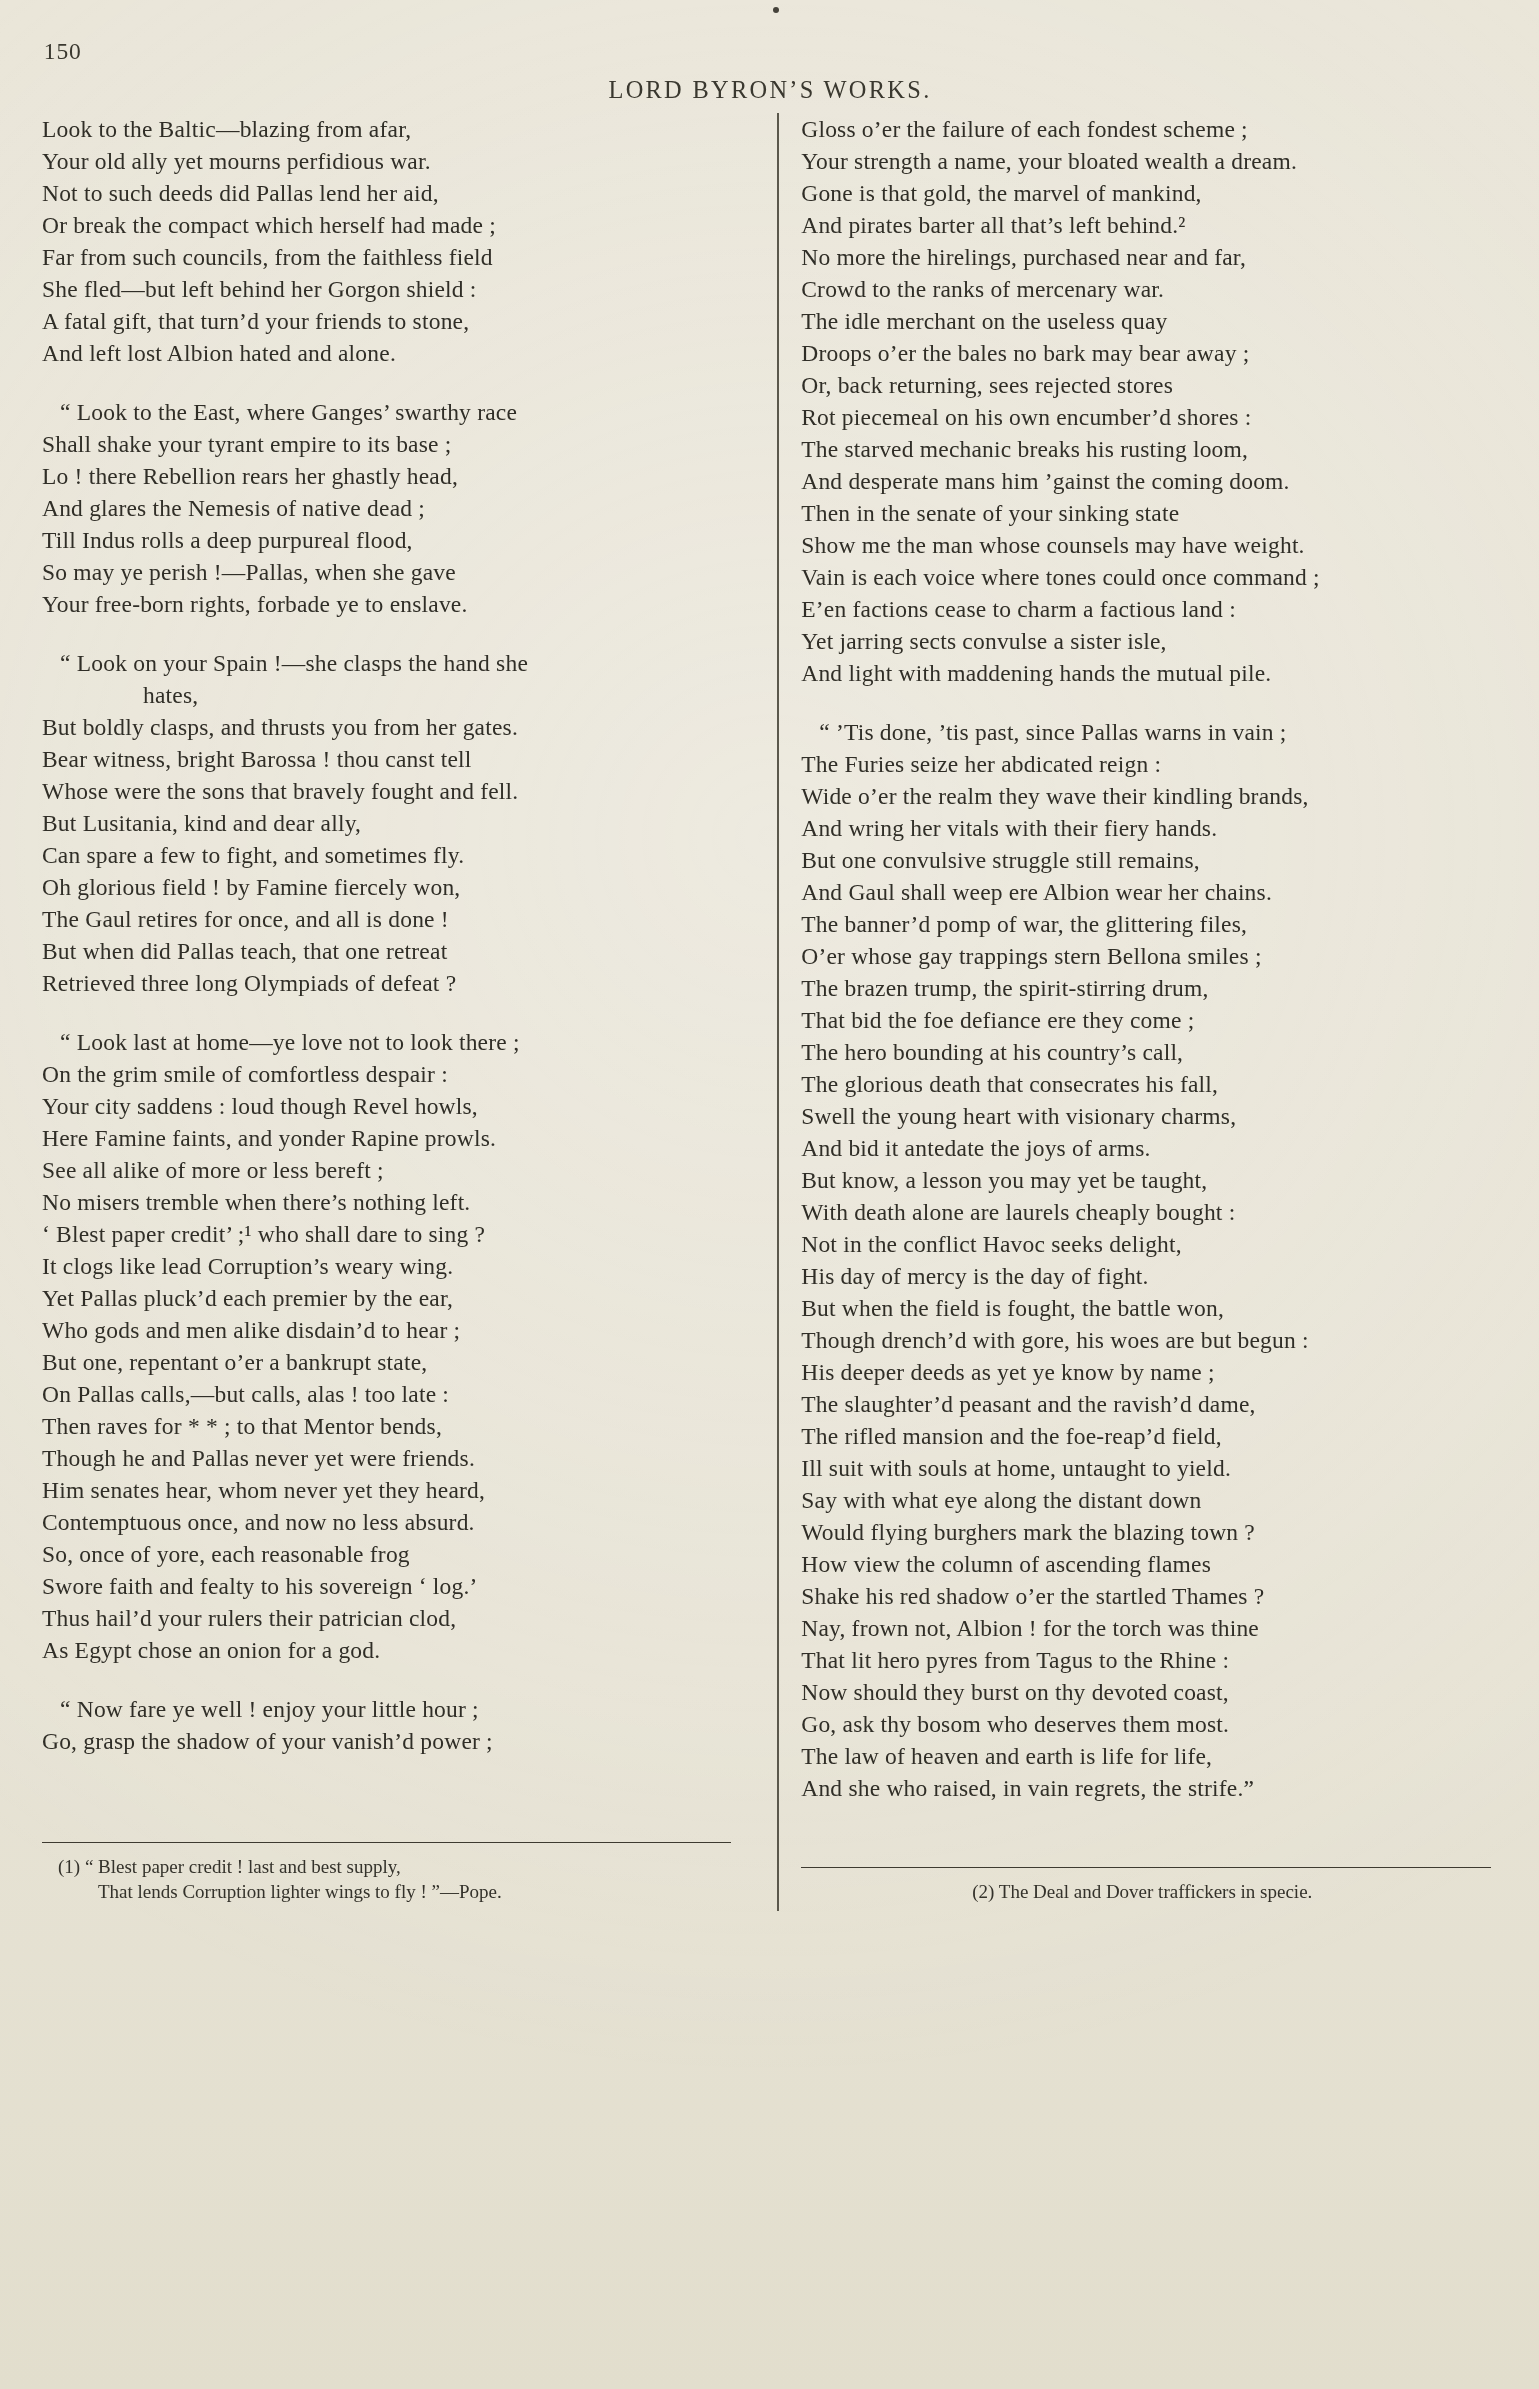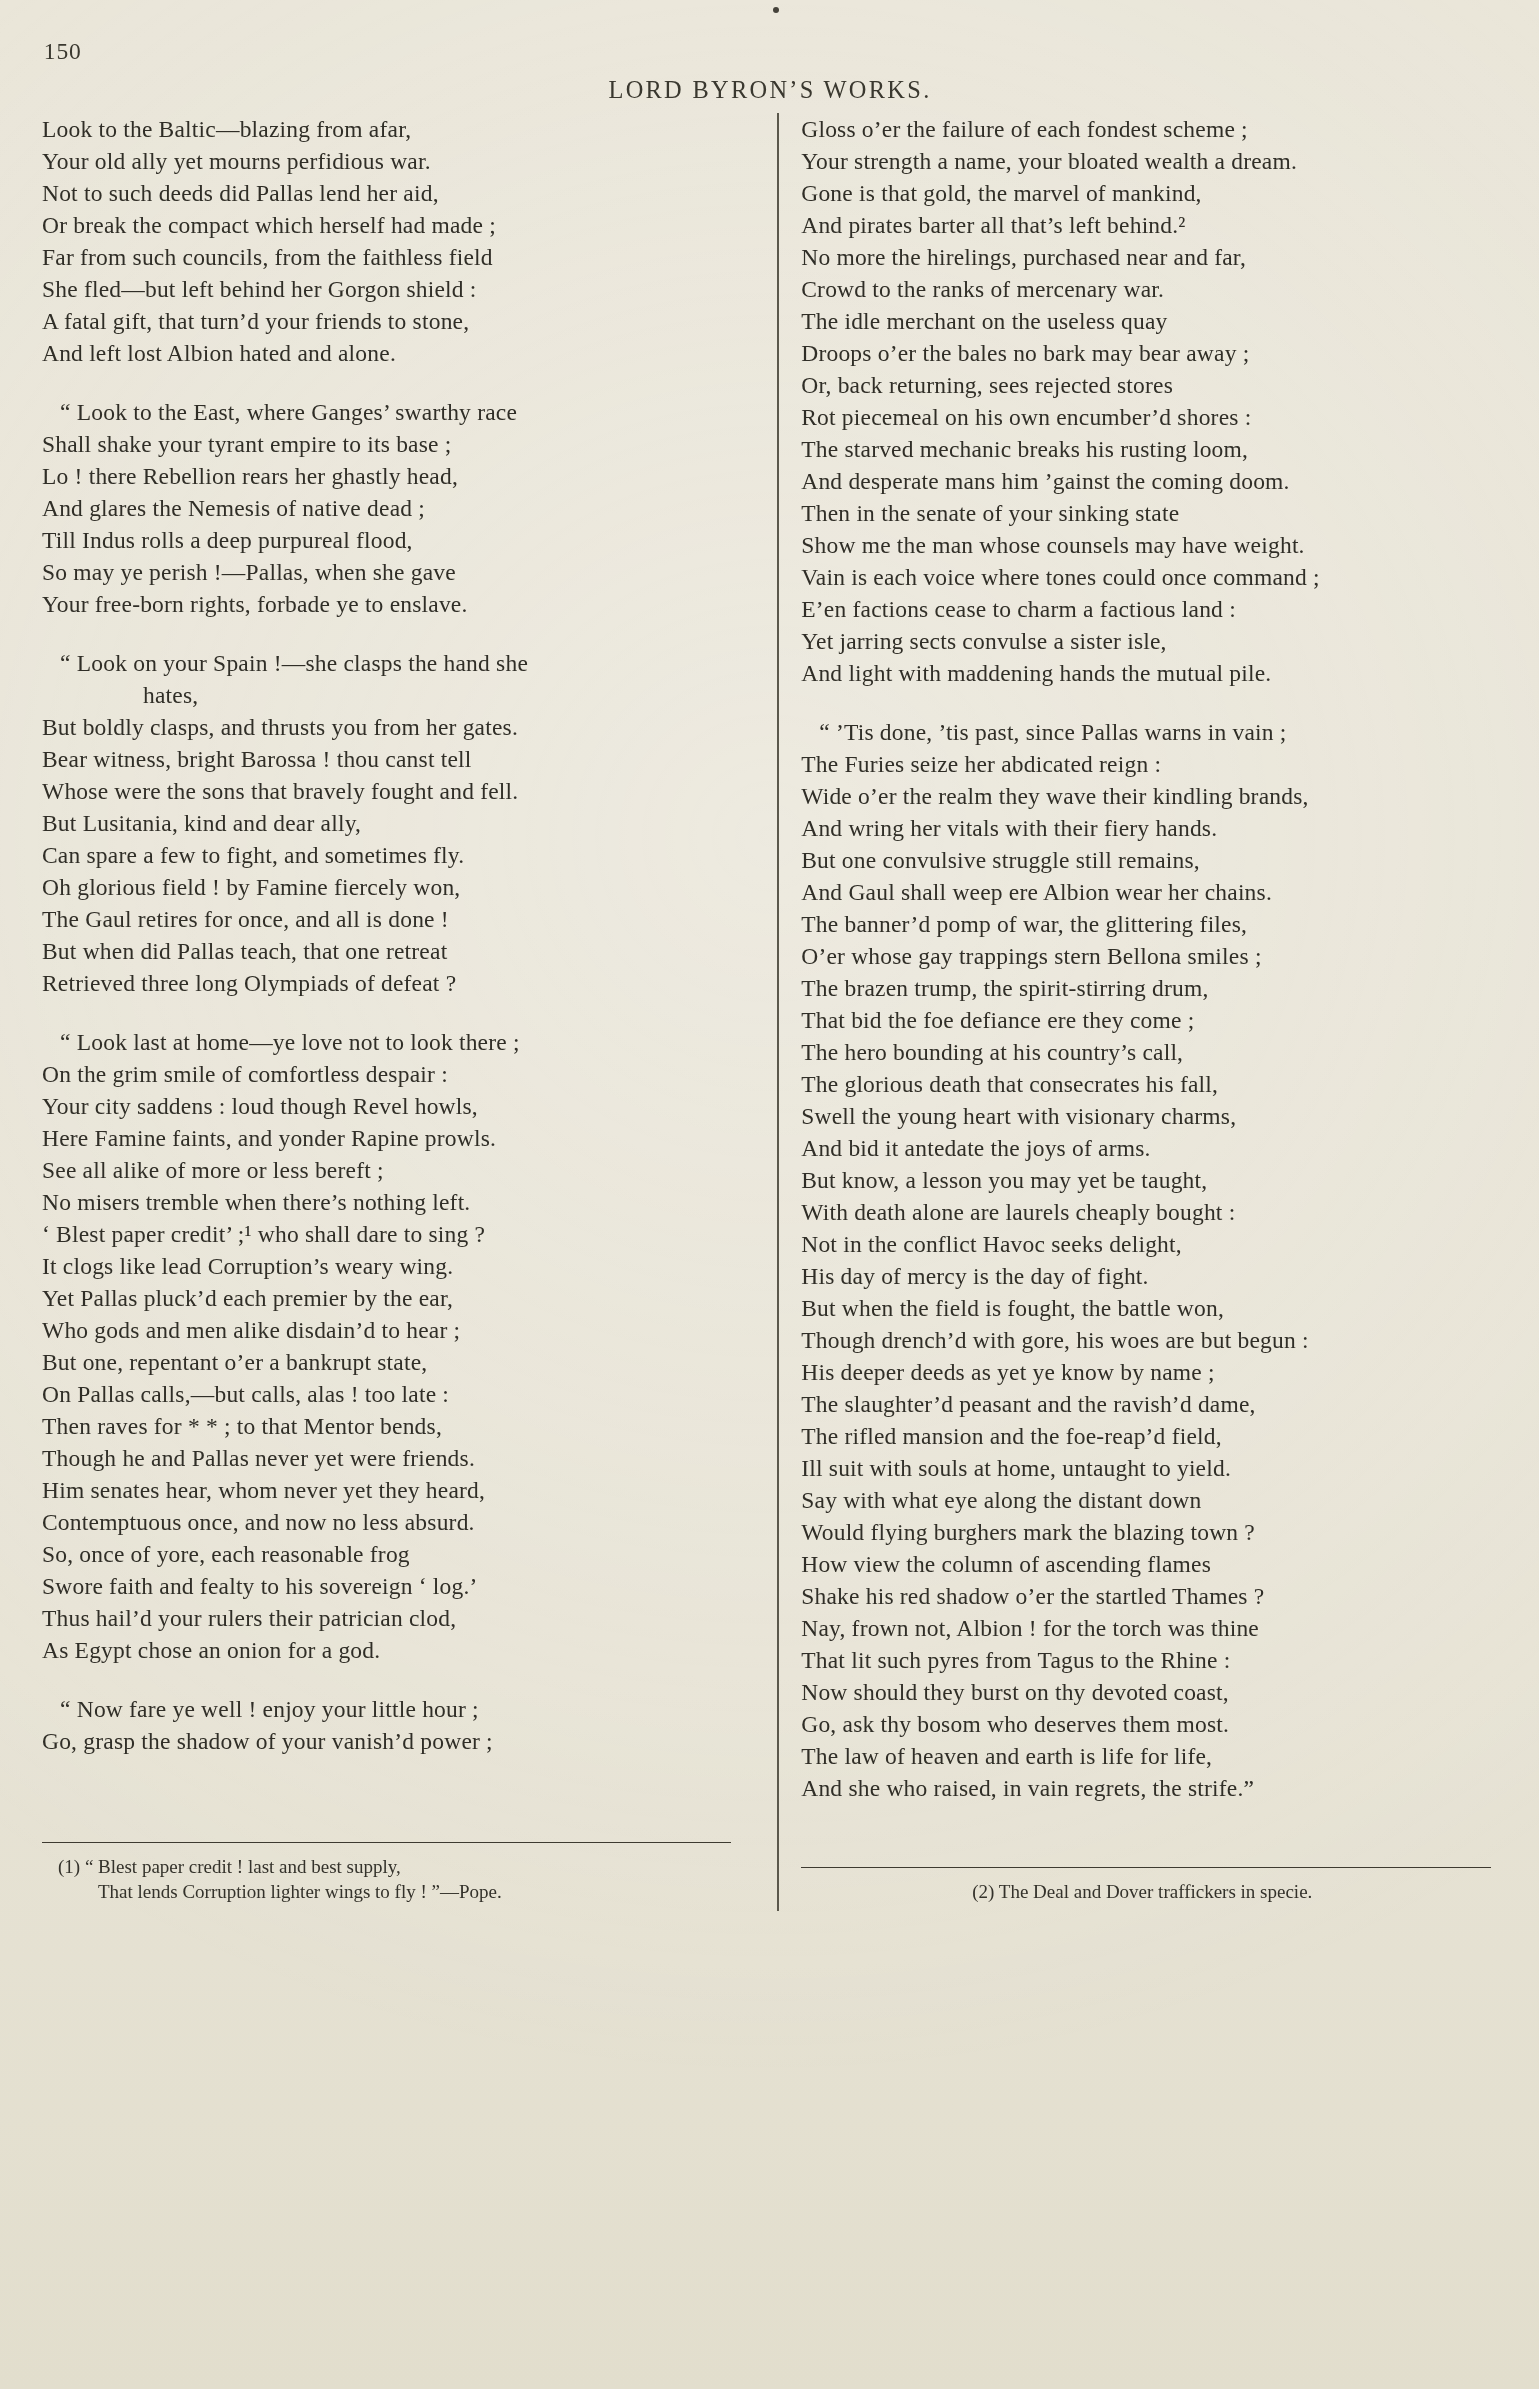--- a/index.html
+++ b/index.html
@@ -216,21 +216,21 @@
           <div class="line">Though drench’d with gore, his woes are but begun :</div>
           <div class="line">His deeper deeds as yet ye know by name ;</div>
           <div class="line">The slaughter’d peasant and the ravish’d dame,</div>
           <div class="line">The rifled mansion and the foe-reap’d field,</div>
           <div class="line">Ill suit with souls at home, untaught to yield.</div>
           <div class="line">Say with what eye along the distant down</div>
           <div class="line">Would flying burghers mark the blazing town ?</div>
           <div class="line">How view the column of ascending flames</div>
           <div class="line">Shake his red shadow o’er the startled Thames ?</div>
           <div class="line">Nay, frown not, Albion ! for the torch was thine</div>
-          <div class="line">That lit such pyres from Tagus to the Rhine :</div>
+          <div class="line">That lit hero pyres from Tagus to the Rhine :</div>
           <div class="line">Now should they burst on thy devoted coast,</div>
           <div class="line">Go, ask thy bosom who deserves them most.</div>
           <div class="line">The law of heaven and earth is life for life,</div>
           <div class="line">And she who raised, in vain regrets, the strife.”</div>
         </div>
         <div class="footnote">
           <div class="footnote-rule"></div>
           <div class="fn-line indent-lg">(2) The Deal and Dover traffickers in specie.</div>
         </div>
       </div>

